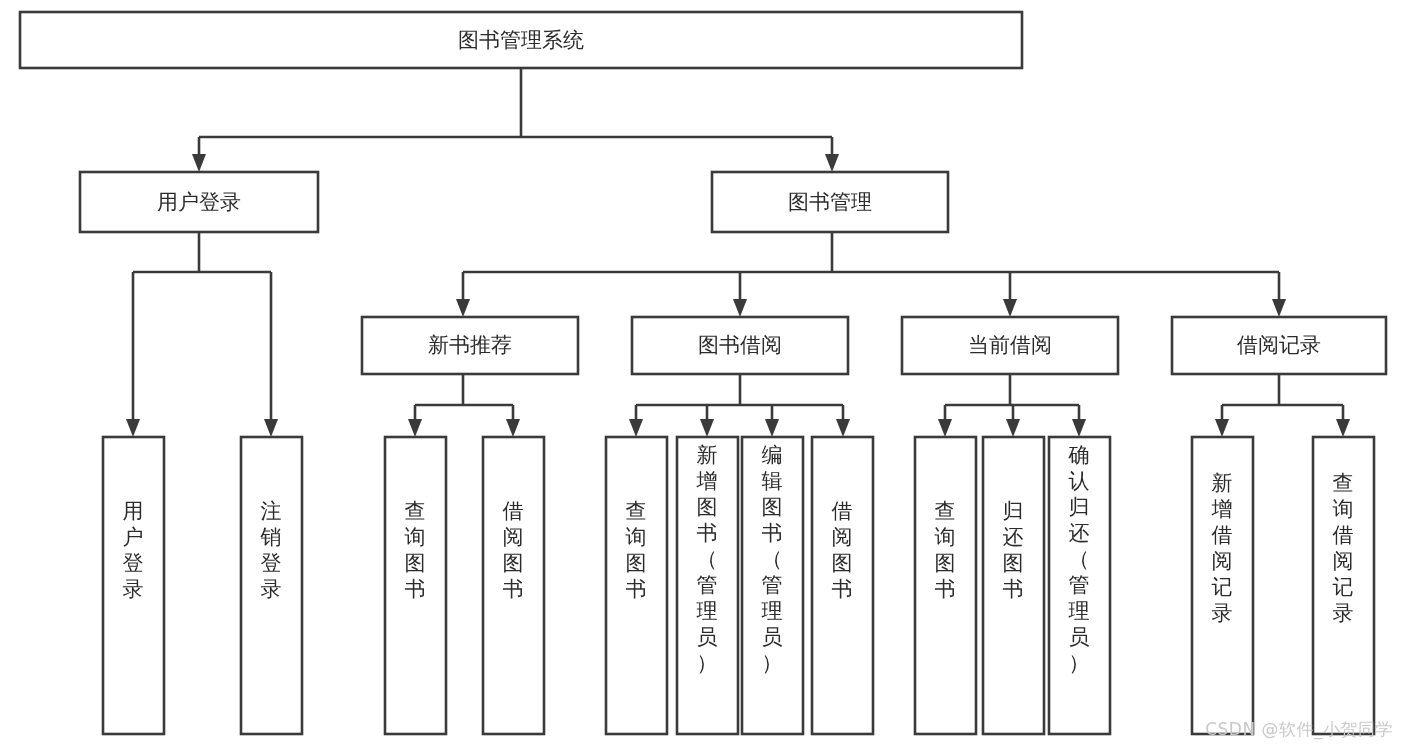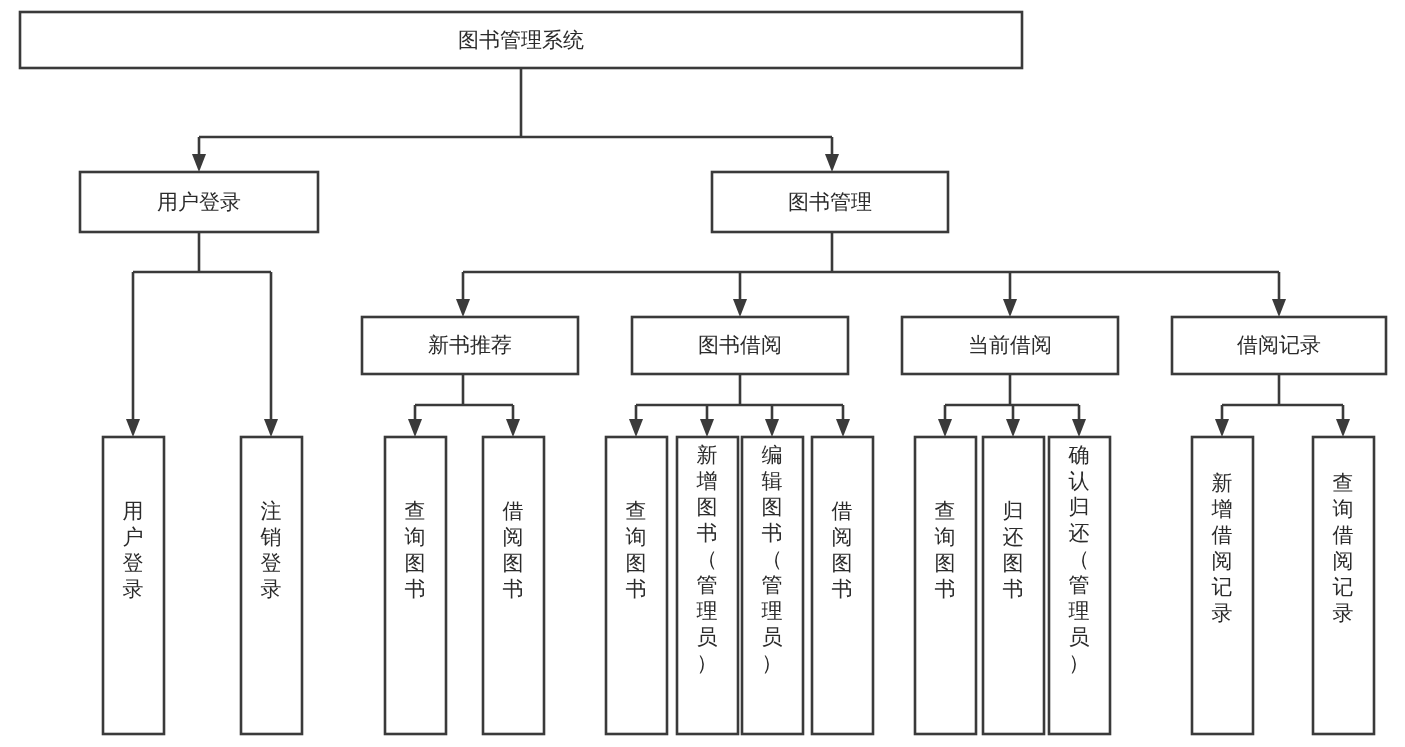--- a/index.html
+++ b/index.html
@@ -217,13 +217,14 @@
       <rect class="node-box" x="1192" y="437" width="61" height="297"></rect>
       <text class="node-label-v" x="1222" y="490"><tspan x="1222" dy="0">新</tspan><tspan x="1222" dy="26">增</tspan><tspan x="1222" dy="26">借</tspan><tspan x="1222" dy="26">阅</tspan><tspan x="1222" dy="26">记</tspan><tspan x="1222" dy="26">录</tspan></text>
     </g>
     <g>
       <rect class="node-box" x="1313" y="437" width="61" height="297"></rect>
       <text class="node-label-v" x="1343" y="490"><tspan x="1343" dy="0">查</tspan><tspan x="1343" dy="26">询</tspan><tspan x="1343" dy="26">借</tspan><tspan x="1343" dy="26">阅</tspan><tspan x="1343" dy="26">记</tspan><tspan x="1343" dy="26">录</tspan></text>
     </g>
 
   </svg>
 
+  <div class="watermark">CSDN @软件_小贺同学</div>
 </div>
 
 </body></html>

